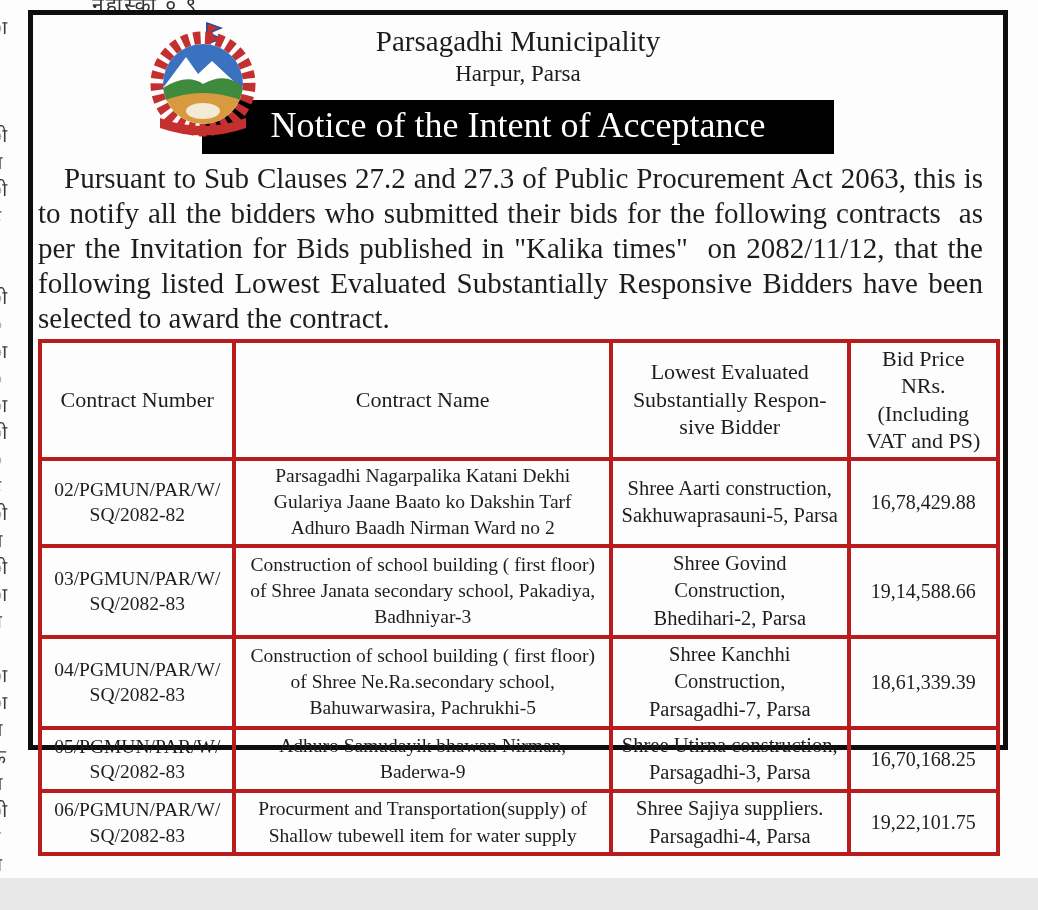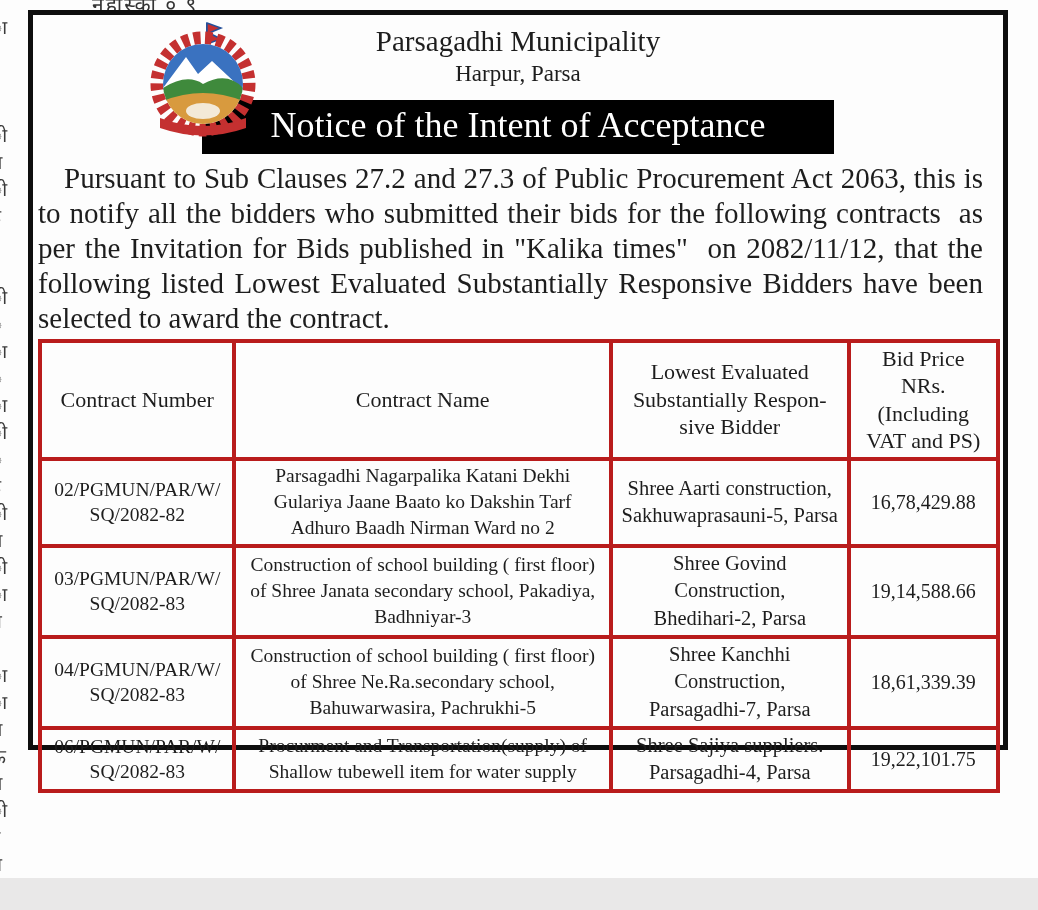--- a/index.html
+++ b/index.html
@@ -172,20 +172,29 @@
       <tr class="r-tall">
         <td class="cell-num">04/PGMUN/PAR/W/
 SQ/2082-83</td>
         <td class="cell-name">Construction of school building ( first floor)
 of Shree Ne.Ra.secondary school,
 Bahuwarwasira, Pachrukhi-5</td>
         <td class="cell-bidder">Shree Kanchhi Construction,
 Parsagadhi-7,  Parsa</td>
         <td class="cell-price">18,61,339.39</td>
       </tr>
+      <tr class="r-mid">
+        <td class="cell-num">05/PGMUN/PAR/W/
+SQ/2082-83</td>
+        <td class="cell-name">Adhuro Samudayik bhawan Nirman,
+Baderwa-9</td>
+        <td class="cell-bidder">Shree Utirna construction,
+Parsagadhi-3,  Parsa</td>
+        <td class="cell-price">16,70,168.25</td>
+      </tr>
       <tr class="r-short">
         <td class="cell-num">06/PGMUN/PAR/W/
 SQ/2082-83</td>
         <td class="cell-name">Procurment and Transportation(supply) of
 Shallow tubewell item for water supply</td>
         <td class="cell-bidder">Shree Sajiya suppliers.
 Parsagadhi-4,  Parsa</td>
         <td class="cell-price">19,22,101.75</td>
       </tr>
     </tbody>

